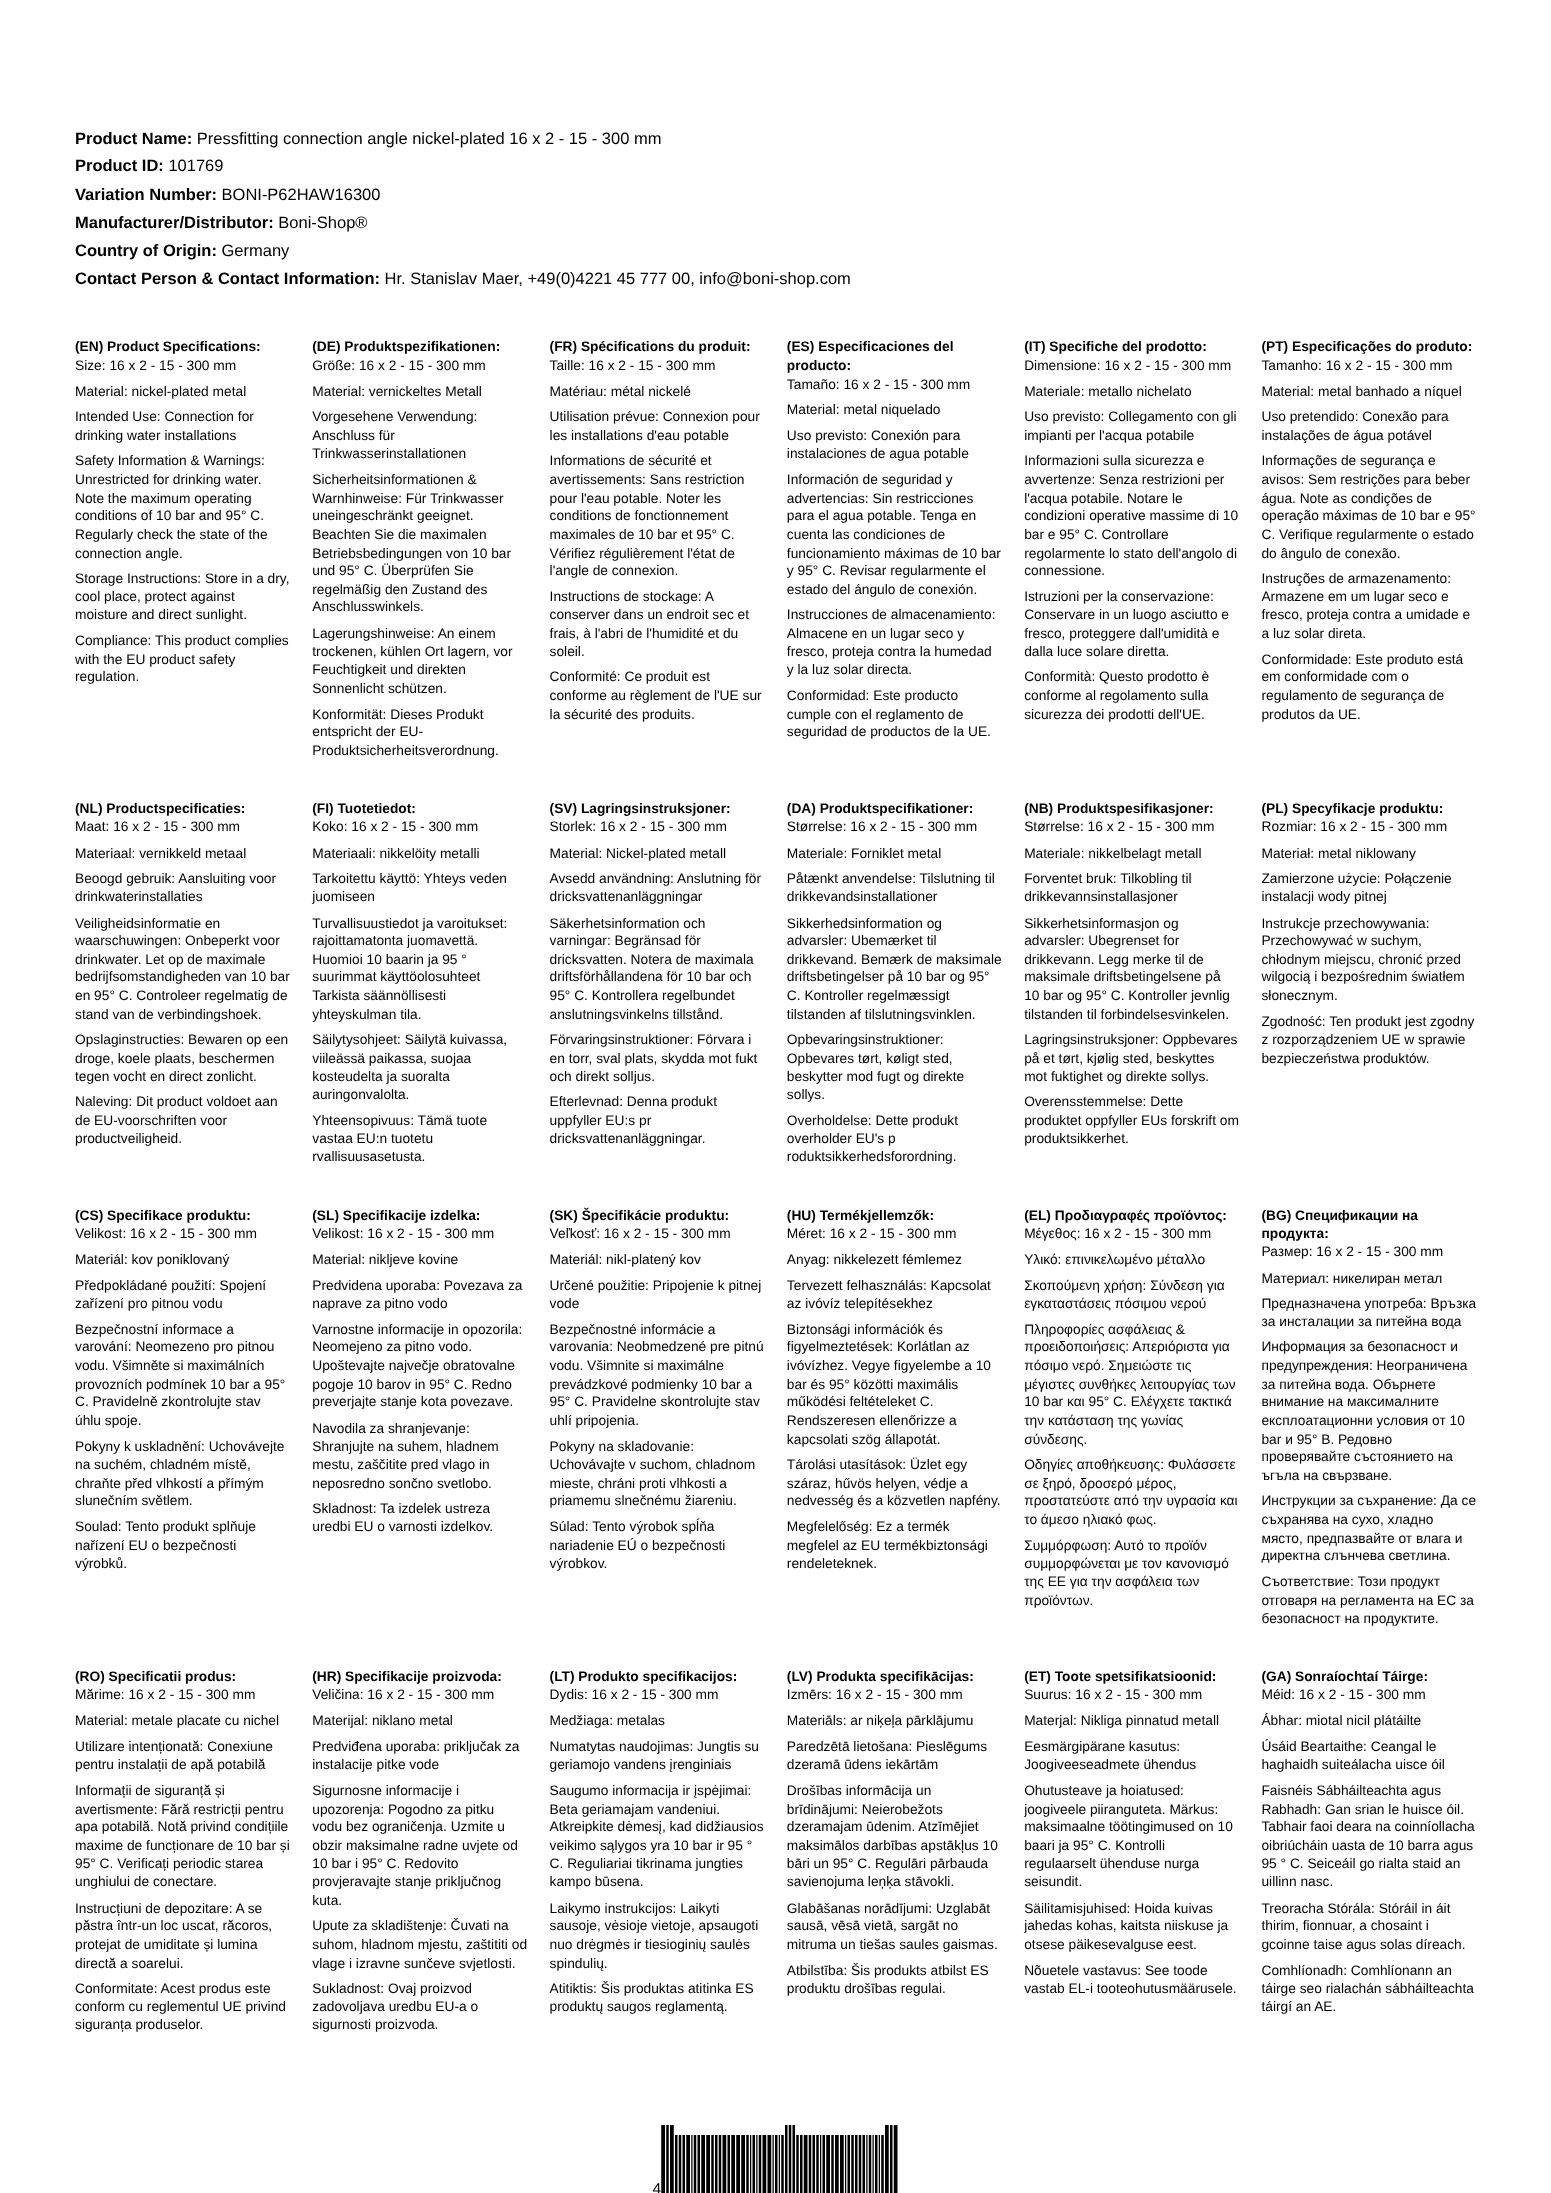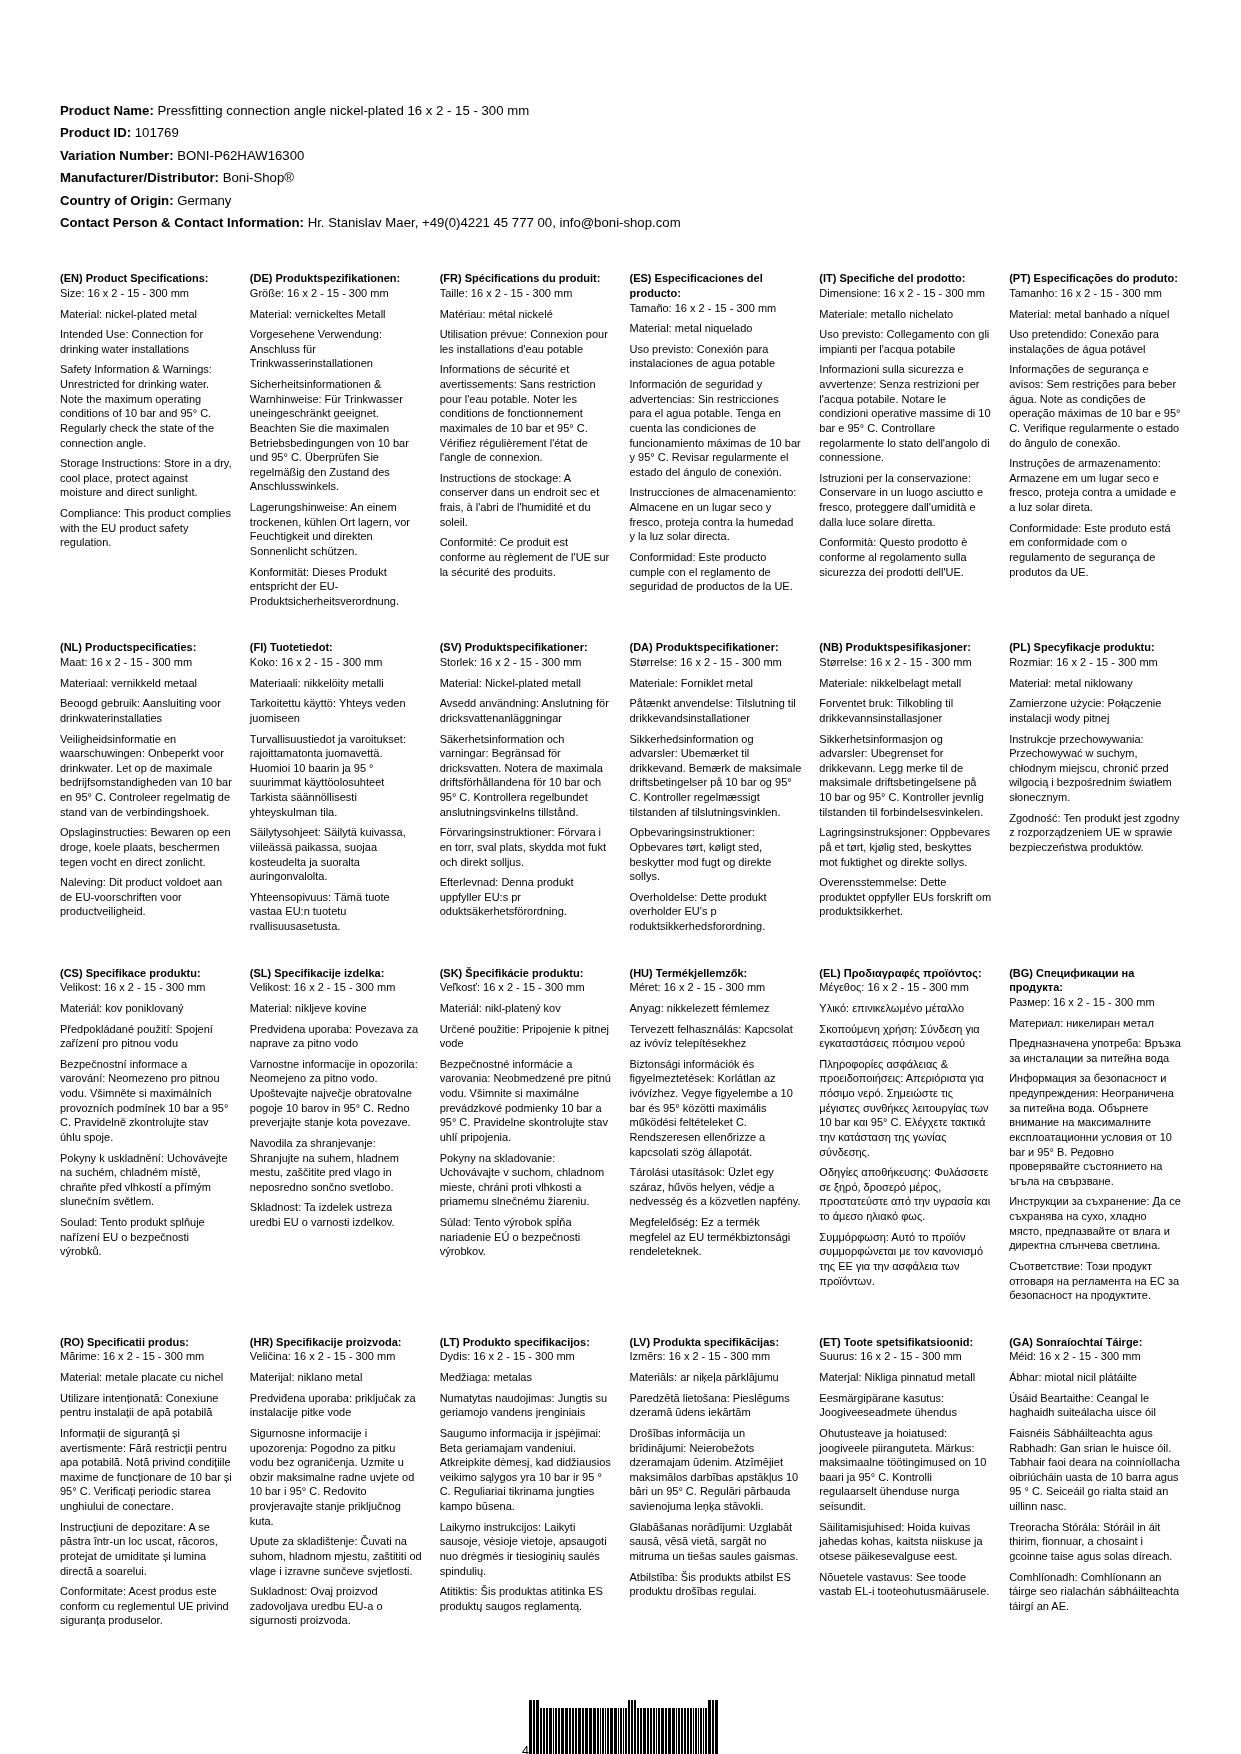--- a/index.html
+++ b/index.html
@@ -220,27 +220,27 @@
       <div class="cell">
         <span class="hd">(FI) Tuotetiedot:</span>
         <p>Koko: 16 x 2 - 15 - 300 mm</p>
         <p>Materiaali: nikkelöity metalli</p>
         <p>Tarkoitettu käyttö: Yhteys veden juomiseen</p>
         <p>Turvallisuustiedot ja varoitukset: rajoittamatonta juomavettä. Huomioi 10 baarin ja 95 ° suurimmat käyttöolosuhteet Tarkista säännöllisesti yhteyskulman tila.</p>
         <p>Säilytysohjeet: Säilytä kuivassa, viileässä paikassa, suojaa kosteudelta ja suoralta auringonvalolta.</p>
         <p>Yhteensopivuus: Tämä tuote vastaa EU:n tuotetu rvallisuusasetusta.</p>
       </div>
       <div class="cell">
-        <span class="hd">(SV) Produktspecifikationer:</span>
+        <span class="hd">(SV) Lagringsinstruksjoner:</span>
         <p>Storlek: 16 x 2 - 15 - 300 mm</p>
         <p>Material: Nickel-plated metall</p>
         <p>Avsedd användning: Anslutning för dricksvattenanläggningar</p>
         <p>Säkerhetsinformation och varningar: Begränsad för dricksvatten. Notera de maximala driftsförhållandena för 10 bar och 95° C. Kontrollera regelbundet anslutningsvinkelns tillstånd.</p>
         <p>Förvaringsinstruktioner: Förvara i en torr, sval plats, skydda mot fukt och direkt solljus.</p>
-        <p>Efterlevnad: Denna produkt uppfyller EU:s pr oduktsäkerhetsförordning.</p>
+        <p>Efterlevnad: Denna produkt uppfyller EU:s pr dricksvattenanläggningar.</p>
       </div>
       <div class="cell">
         <span class="hd">(DA) Produktspecifikationer:</span>
         <p>Størrelse: 16 x 2 - 15 - 300 mm</p>
         <p>Materiale: Forniklet metal</p>
         <p>Påtænkt anvendelse: Tilslutning til drikkevandsinstallationer</p>
         <p>Sikkerhedsinformation og advarsler: Ubemærket til drikkevand. Bemærk de maksimale driftsbetingelser på 10 bar og 95° C. Kontroller regelmæssigt tilstanden af tilslutningsvinklen.</p>
         <p>Opbevaringsinstruktioner: Opbevares tørt, køligt sted, beskytter mod fugt og direkte sollys.</p>
         <p>Overholdelse: Dette produkt overholder EU's p roduktsikkerhedsforordning.</p>
       </div>

